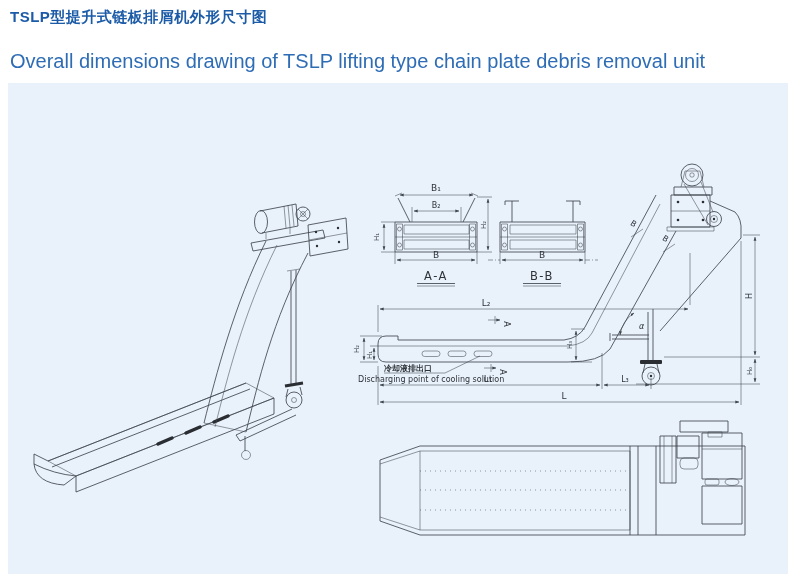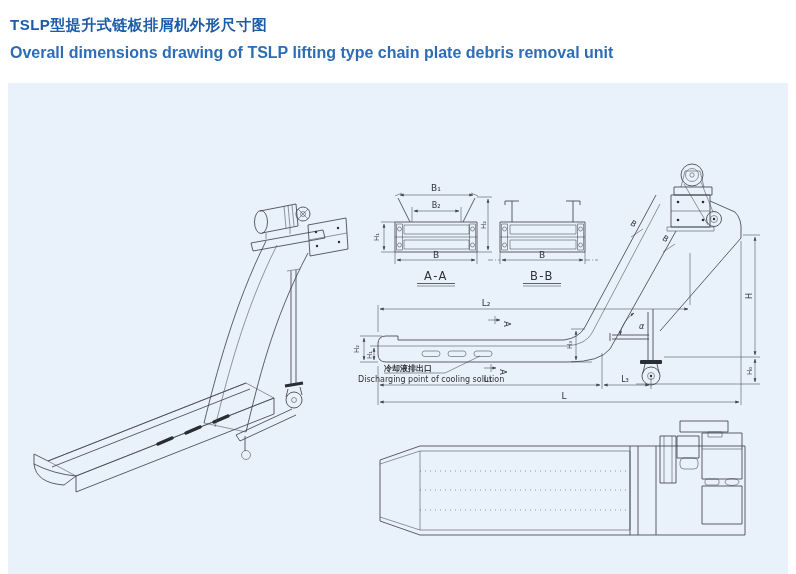--- a/index.html
+++ b/index.html
@@ -1,22 +1,22 @@
 <!DOCTYPE html>
 <html><head>
 <meta charset="utf-8">
 <style>
   html,body{margin:0;padding:0;}
   body{
     width:796px;height:574px;position:relative;overflow:hidden;
     background:#ffffff;font-family:"Liberation Sans",sans-serif;
   }
-  .hd{position:absolute;left:10px;top:16px;}
+  .hd{position:absolute;left:10px;top:8px;}
   .t-zh{font-size:15px;font-weight:bold;color:#1c5ba7;letter-spacing:.5px;}
-  .t-en{font-size:16px;color:#2e6db5;margin-top:9px;font-weight:bold;}
+  .t-en{font-size:20px;color:#2e6db5;margin-top:23px;}
   .panel{position:absolute;left:8px;top:83px;width:780px;height:543px;background:#e9f1fb;}
   svg{display:block;width:780px;height:482px;}
   .ln{stroke:#40464d;stroke-width:.85;fill:none;stroke-linejoin:round;}
   .thin{stroke-width:.55;}
   .dim{stroke:#40464d;stroke-width:.55;fill:none;}
   .dsh{stroke-dasharray:5 2 1 2;}
   .dot{stroke-dasharray:1 4;}
   .dk{fill:#2a2e33;stroke:none;}
   .slot3{stroke:#2a2e33;stroke-width:3.5;stroke-linecap:round;fill:none;}
   text{fill:#2e3338;font-family:"DejaVu Sans","Liberation Sans",sans-serif;font-size:8px;}

